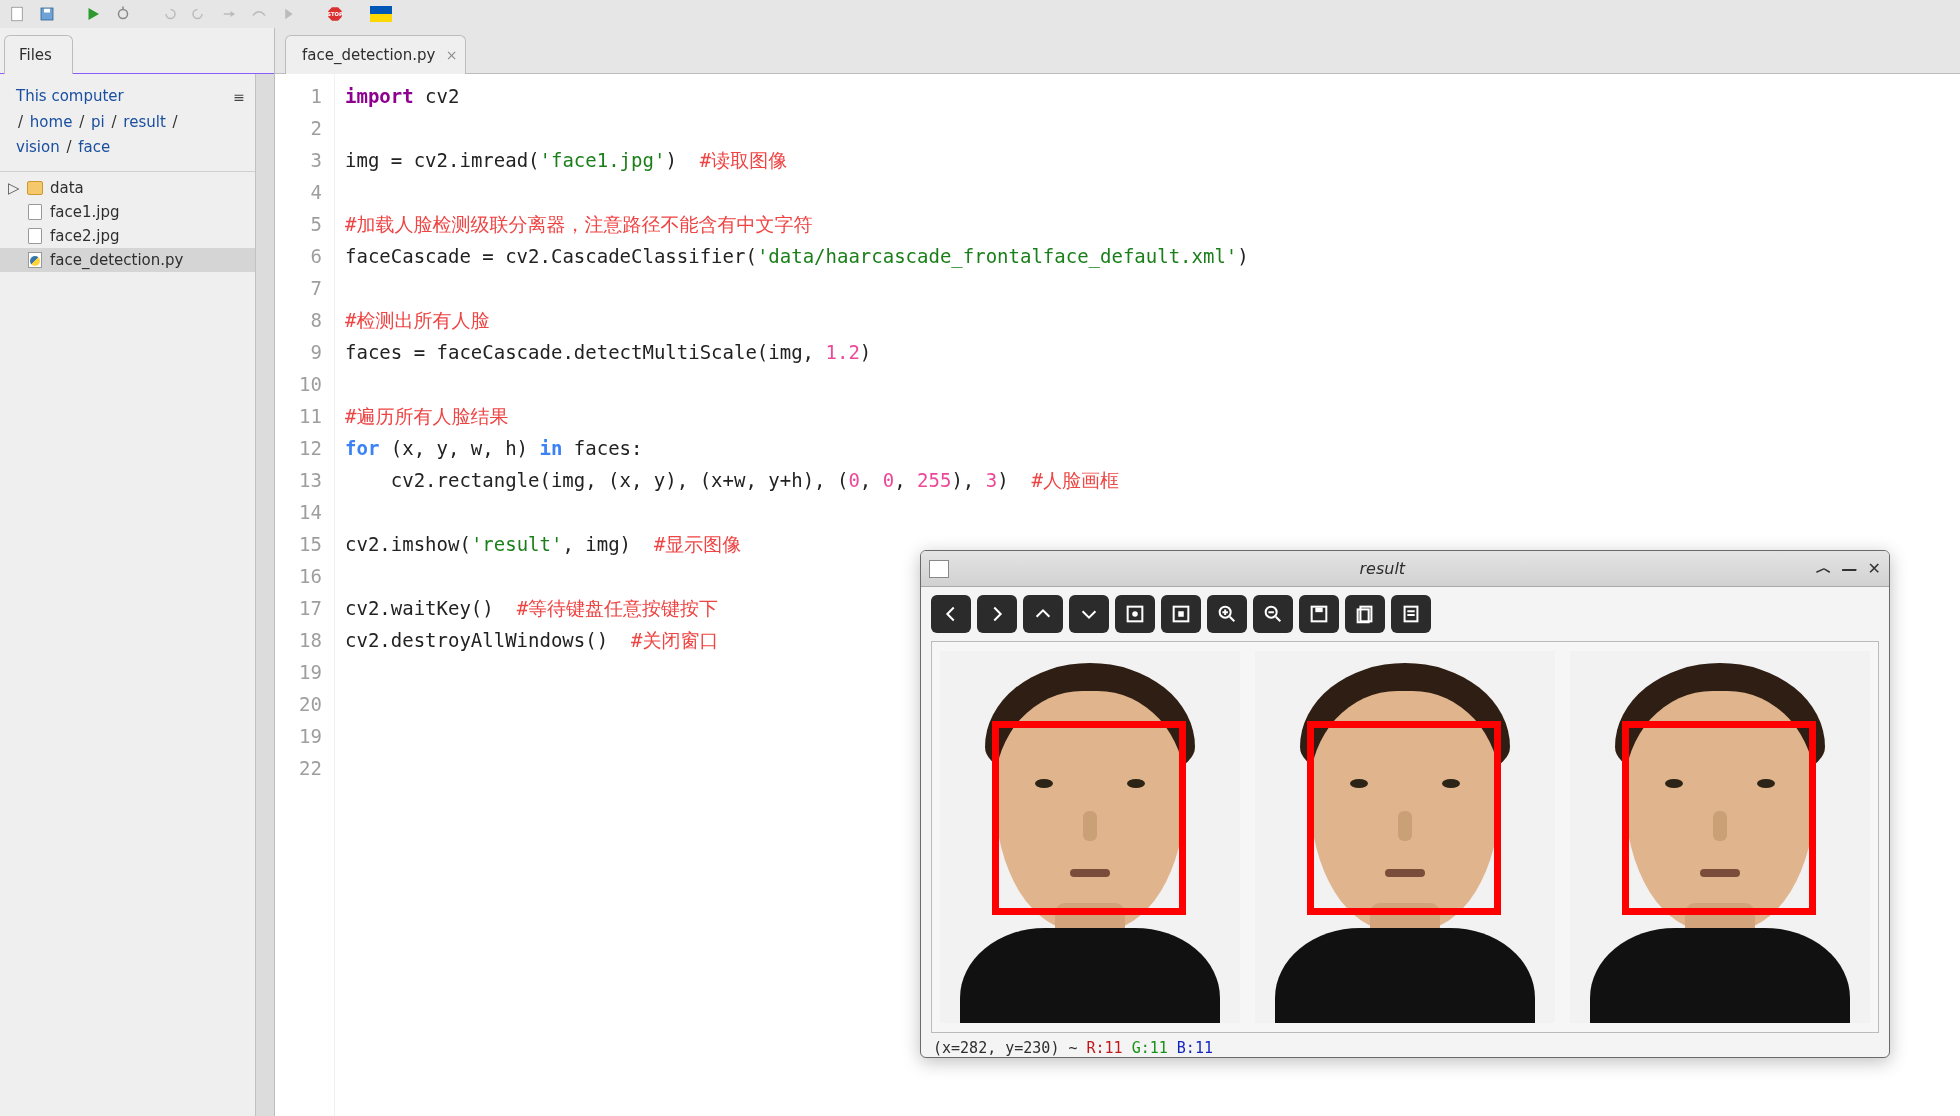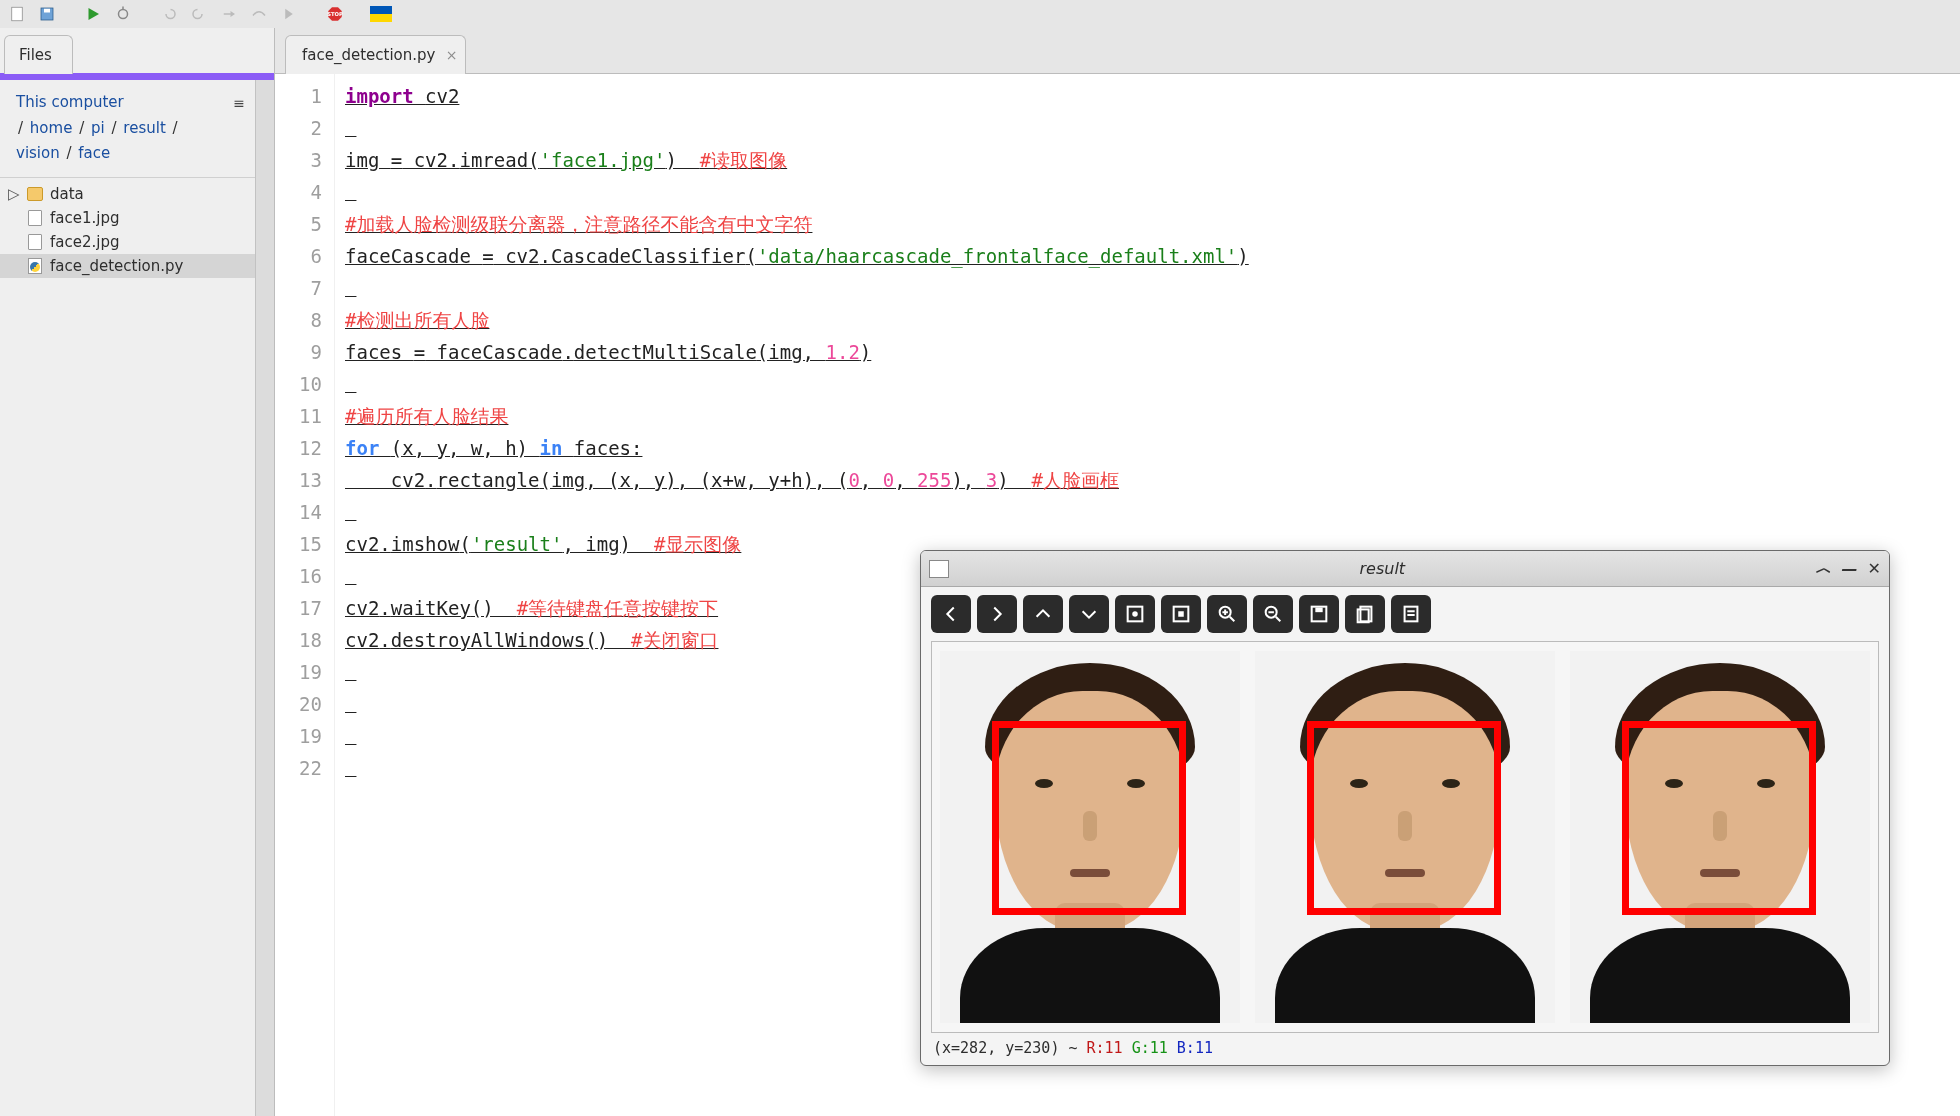--- a/index.html
+++ b/index.html
@@ -44,21 +44,21 @@
 
 .left-panel {
   width: 275px;
   background: #efefef;
   border-right: 1px solid #bcbcbc;
   display: flex;
   flex-direction: column;
 }
 .files-tab-row {
   padding-top: 6px;
-  border-bottom: 7px solid #8b5cf6;
+  border-bottom: 1px solid #8b5cf6;
   display: flex;
 }
 .files-tab {
   padding: 10px 20px 10px 14px;
   background: #efefef;
   border: 1px solid #bcbcbc;
   border-bottom: none;
   border-top-left-radius: 6px;
   border-top-right-radius: 6px;
   margin-left: 4px;
@@ -150,21 +150,21 @@
   border-right: 1px solid #f0f0f0;
   user-select: none;
 }
 .gutter div { height: 32px; }
 .code {
   flex: 1;
   padding: 6px 0 6px 10px;
   white-space: pre;
   color: #222;
 }
-.code div { height: 32px; text-decoration: underline; }
+.code div { height: 32px; }
 
 
 .kw  { color: #3b82f6; font-weight: bold; }      
 .kw2 { color: #8e008e; font-weight: bold; }
 .str { color: #1a7f1a; }                         
 .num { color: #ec4899; }                         
 .cmt { color: #ef4444; }                         
 
 
 .result-win {
@@ -256,21 +256,21 @@
 .person .eye.l { left:95px; } .person .eye.r { right:95px; }
 .person .mouth { position:absolute; top:218px; left:50%; transform:translateX(-50%); width:40px; height:8px; background:#7a4d3a; border-radius:4px; }
 .person .nose { position:absolute; top:160px; left:50%; transform:translateX(-50%); width:14px; height:30px; background:#caa076; border-radius:6px; }
 .detect-box {
   position:absolute;
   top: 70px; left: 52px;
   width: 194px; height: 194px;
   border: 7px solid #ff0000;
 }
 .rw-status {
-  padding: 6px 12px 8px;
+  padding: 6px 12px 0;
   font-size: 15px;
   font-family: monospace;
 }
 .rw-status .r { color:#c01818; }
 .rw-status .g { color:#169216; }
 .rw-status .b { color:#1327c0; }
 </style>
 </head>
 <body>
 

